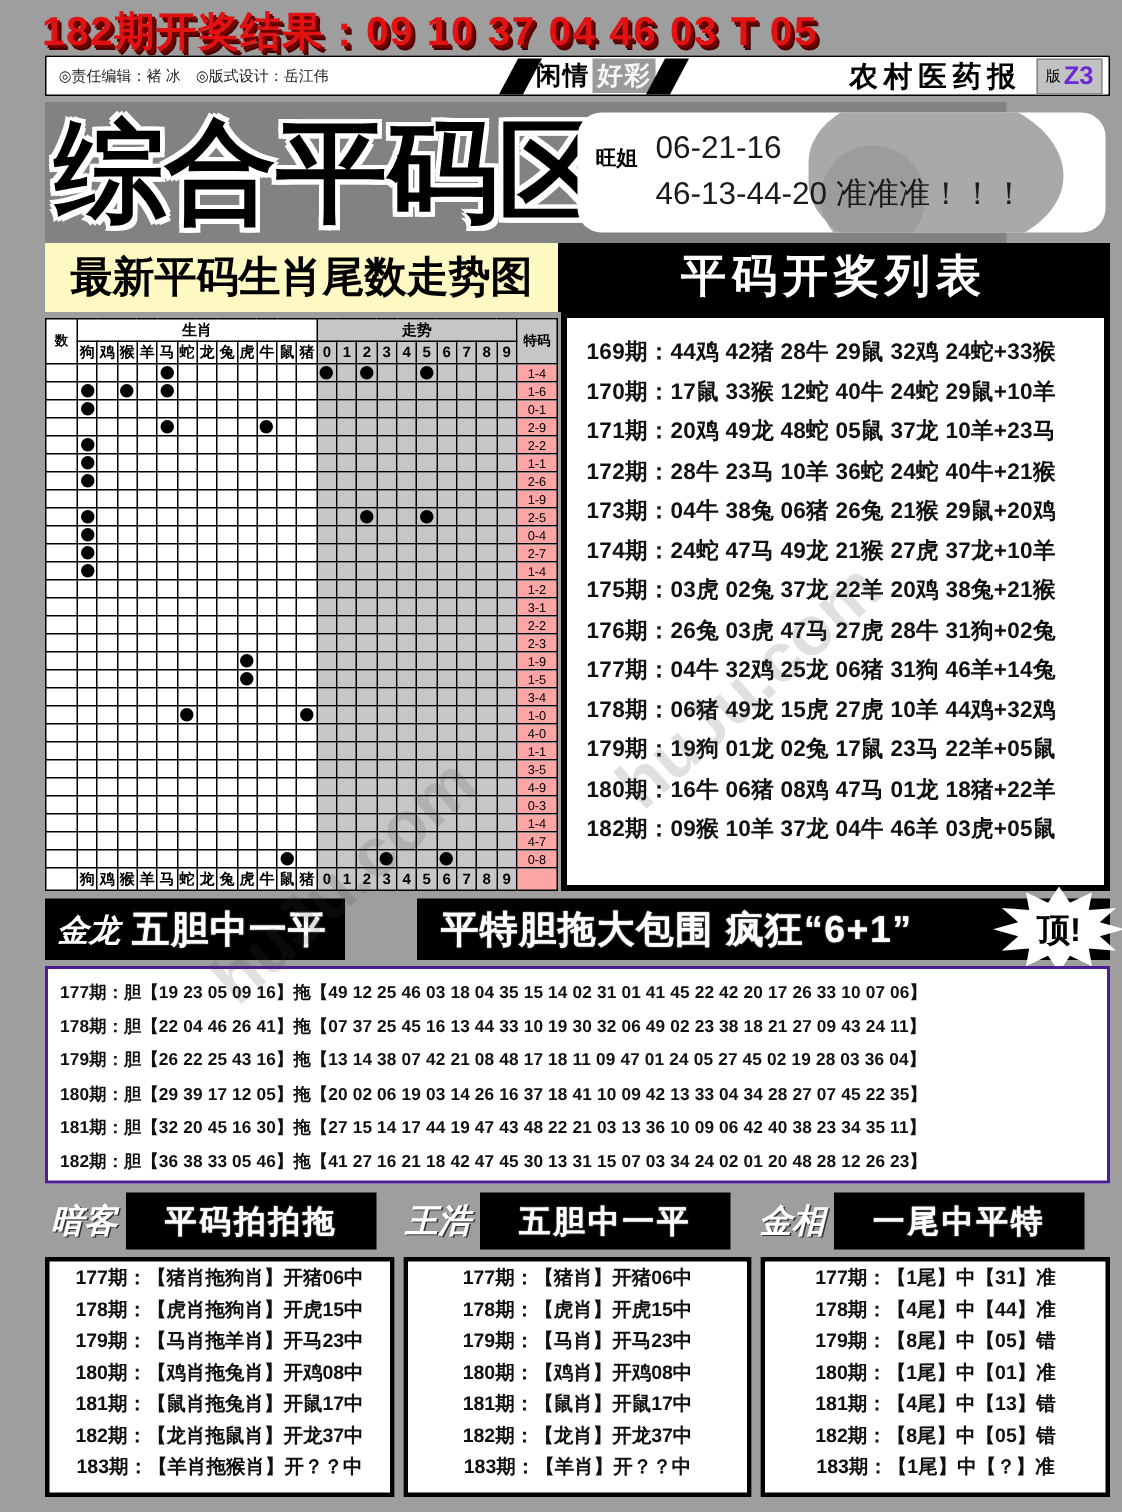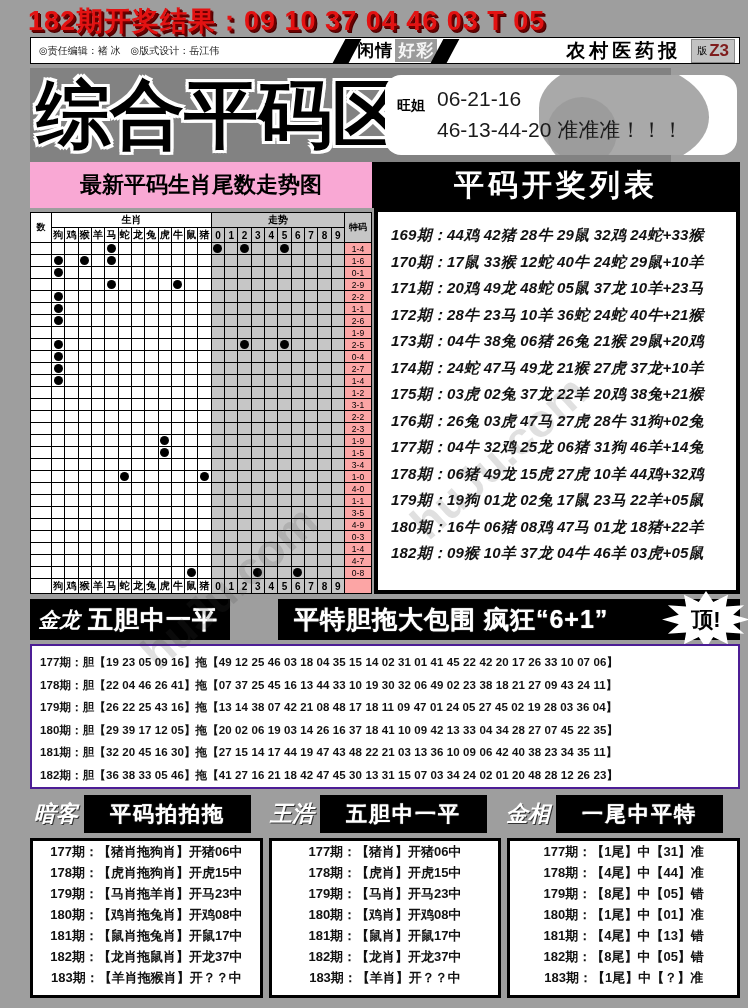--- a/index.html
+++ b/index.html
@@ -23,42 +23,42 @@
     display:flex; align-items:center;
   }
   .credits { font-size:10px; color:#222; padding-left:8px; white-space:nowrap; }
   .center-logo { display:flex; align-items:center; margin-left:120px; }
   .slash { width:16px; height:24px; background:#000; transform:skewX(-28deg); }
   .logo-a { font-size:17px; font-weight:900; color:#000; padding:0 2px; letter-spacing:1px; }
   .logo-b { font-size:17px; font-weight:900; color:#f5f5f5; background:#9a9a9a; padding:0 3px; letter-spacing:1px; }
   .paper-name { margin-left:auto; font-family:"Liberation Serif","DejaVu Serif",serif; font-size:19px; font-weight:900; letter-spacing:4px; color:#000; }
   .edition-box { margin:0 4px 0 10px; background:#c2c2c2; border:1px solid #888; padding:1px 5px; display:flex; align-items:center; }
   .ed-pre { font-size:10px; color:#000; margin-right:2px; }
-  .ed-code { font-size:17px; font-weight:900; color:#7f1d1d; }
+  .ed-code { font-size:17px; font-weight:900; color:#6d28d9; }
 
   
   .title-panel { left:30px; top:68px; width:641px; height:94px; background:#828282; }
   .big-title {
     position:absolute; left:6px; top:0px;
     font-size:74px; font-weight:900; color:#000; letter-spacing:0px; line-height:94px; white-space:nowrap;
     text-shadow:-3px -3px 0 #fff, 3px -3px 0 #fff, -3px 3px 0 #fff, 3px 3px 0 #fff, 0 -3px 0 #fff, 0 3px 0 #fff, -3px 0 0 #fff, 3px 0 0 #fff;
   }
   .tip-bubble {
     position:absolute; left:355px; top:7px; width:352px; height:80px;
     background:#fff; border-radius:16px; overflow:hidden;
   }
   .blob { position:absolute; right:28px; top:-14px; width:170px; height:108px; background:#9a9a9a; border-radius:50% 60% 55% 50%; opacity:.85; }
   .blob2 { position:absolute; right:120px; top:22px; width:70px; height:70px; background:#9a9a9a; border-radius:50%; opacity:.85; }
   .tip-name { position:absolute; left:12px; top:22px; font-size:14px; font-weight:900; color:#000; }
   .tip-lines { position:absolute; left:52px; top:8px; font-size:21px; color:#1a1a1a; line-height:31px; white-space:nowrap; }
 
   
   .chart-title {
-    left:30px; top:162px; width:342px; height:46px; background:#f9a8d4;
-    font-size:22px; font-weight:900; color:#000; line-height:46px; text-align:center; letter-spacing:0; white-space:nowrap;
+    left:30px; top:162px; width:342px; height:46px; background:#fef9c3;
+    font-size:28px; font-weight:900; color:#000; line-height:46px; text-align:center; letter-spacing:0; white-space:nowrap;
   }
   .list-title {
     left:372px; top:162px; width:368px; height:46px; background:#000;
     color:#fff; font-size:30px; font-weight:900; line-height:46px; text-align:center; letter-spacing:4px; white-space:nowrap;
   }
 
   
   table.trend { position:absolute; left:30px; top:212px; width:342px; border-collapse:collapse; table-layout:fixed; background:#fff; }
   table.trend td { border:1px solid #000; height:12px; padding:0; text-align:center; font-size:9.5px; font-weight:700; color:#000; overflow:hidden; }
   table.trend td.h { height:13px; font-size:10px; }
@@ -66,21 +66,21 @@
   table.trend td.lbl { font-size:8.5px; font-weight:400; background:#fca5a5; }
   table.trend td.corner { background:#fff; font-size:9px; }
   table.trend td.tail { background:#c6c6c6; font-size:9px; }
   .dot { display:block; width:9px; height:9px; border-radius:50%; background:#000; margin:0 auto; }
 
   
   .list-box {
     left:374px; top:208px; width:366px; height:386px;
     background:#fff; border:4px solid #000; padding-top:10px;
   }
-  .list-row { font-size:15px; font-weight:700; color:#111; line-height:26.5px; padding-left:13px; white-space:nowrap; letter-spacing:0.2px;font-style:italic; }
+  .list-row { font-size:15px; font-weight:700; color:#111; line-height:26.5px; padding-left:13px; white-space:nowrap; letter-spacing:0.2px; }
 
   
   .dantuo-bar { left:30px; top:599px; width:710px; height:49px; }
   .bar-left { position:absolute; left:0; top:0; height:41px; background:#000; display:flex; align-items:center; padding:0 12px 0 8px; }
   .bar-right { position:absolute; left:248px; top:0; height:41px; width:462px; background:#000; display:flex; align-items:center; padding-left:16px; }
   .script-name { font-size:21px; font-style:italic; font-weight:700; color:#fff; margin-right:8px; white-space:nowrap; }
   .bar-text { font-size:25px; font-weight:900; color:#fff; letter-spacing:1px; white-space:nowrap; text-shadow:0 0 1px #fff; }
   .burst {
     position:absolute; right:-10px; top:-8px; width:88px; height:57px; background:#fff;
     clip-path:polygon(100% 50%,80.9% 58.3%,93.3% 75%,72.6% 72.6%,75% 93.3%,58.3% 80.9%,50% 100%,41.7% 80.9%,25% 93.3%,27.4% 72.6%,6.7% 75%,19.1% 58.3%,0% 50%,19.1% 41.7%,6.7% 25%,27.4% 27.4%,25% 6.7%,41.7% 19.1%,50% 0%,58.3% 19.1%,75% 6.7%,72.6% 27.4%,93.3% 25%,80.9% 41.7%);

